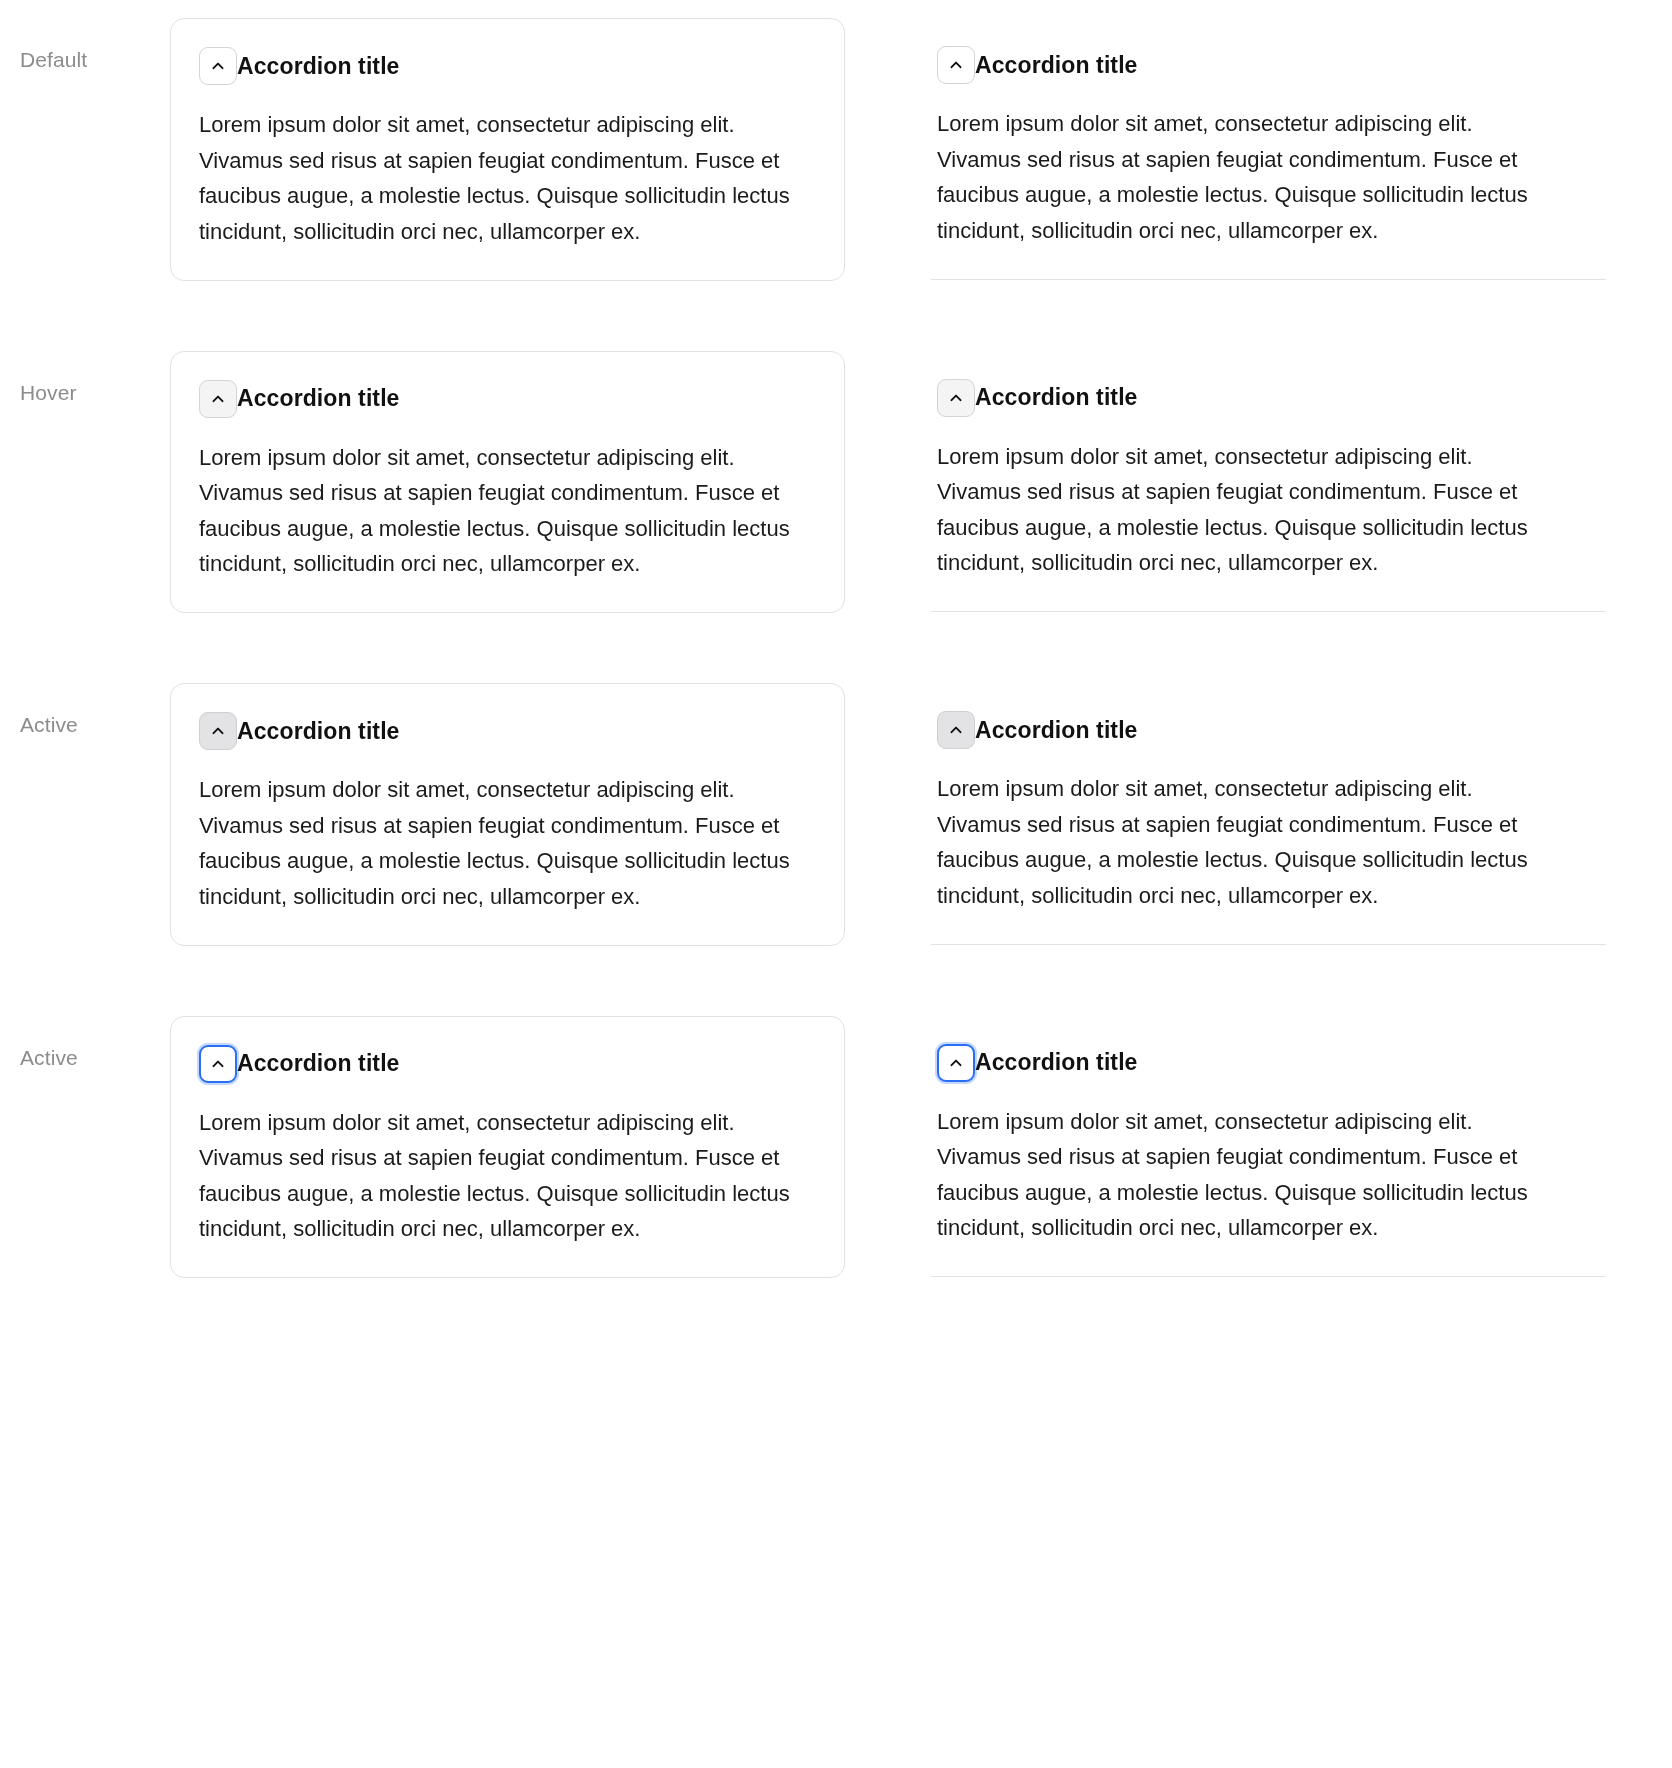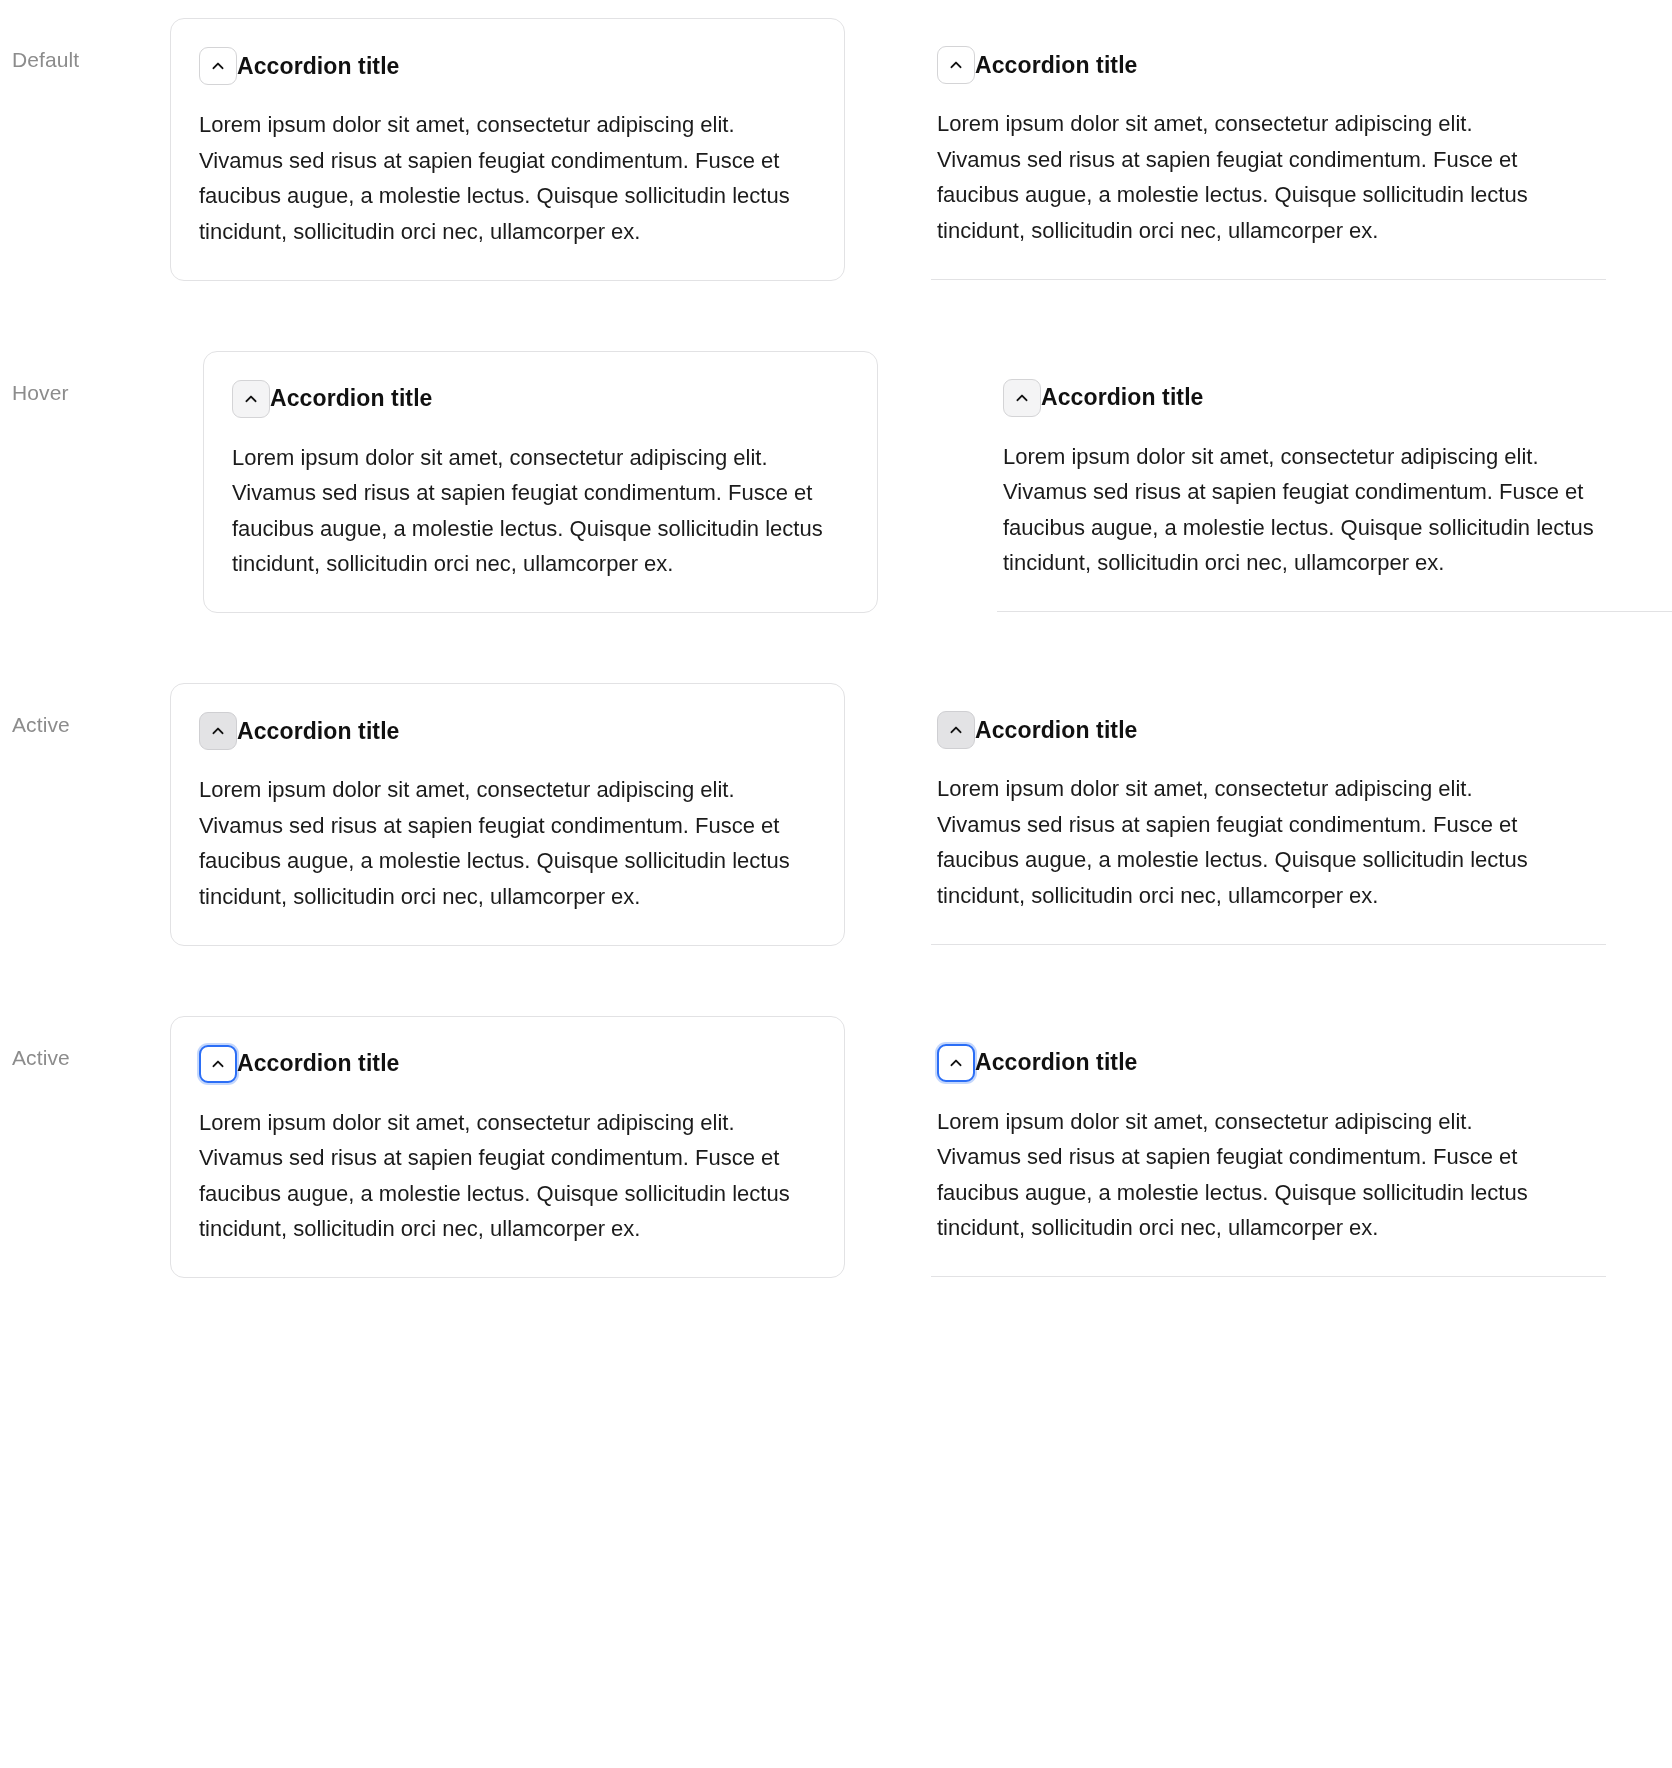--- a/index.html
+++ b/index.html
@@ -26,21 +26,21 @@
   .state-row {
     position: relative;
     display: flex;
     align-items: flex-start;
   }
 
   .state-label {
     width: 170px;
     flex: 0 0 170px;
     padding-top: 30px;
-    padding-left: 12px;
+    padding-left: 20px;
     box-sizing: border-box;
     font-size: 21px;
     color: #8c8c8c;
     letter-spacing: 0.1px;
   }
 
   .col {
     box-sizing: border-box;
   }
 
@@ -122,21 +122,21 @@
     line-height: 1.62;
     color: #1b1b1b;
     max-width: 600px;
   }
   .acc-plain .acc-body {
     max-width: 620px;
   }
 
   
   .row-default { margin-top: 18px; }
-  .row-hover   { margin-top: 70px; justify-content: space-between; }
+  .row-hover   { margin-top: 70px; }
   .row-focus   { margin-top: 70px; }
   .row-active  { margin-top: 70px; }
 </style>
 </head>
 <body>
 
 <div class="sheet">
 
   <div class="state-row row-default">
     <div class="state-label">Default</div>

